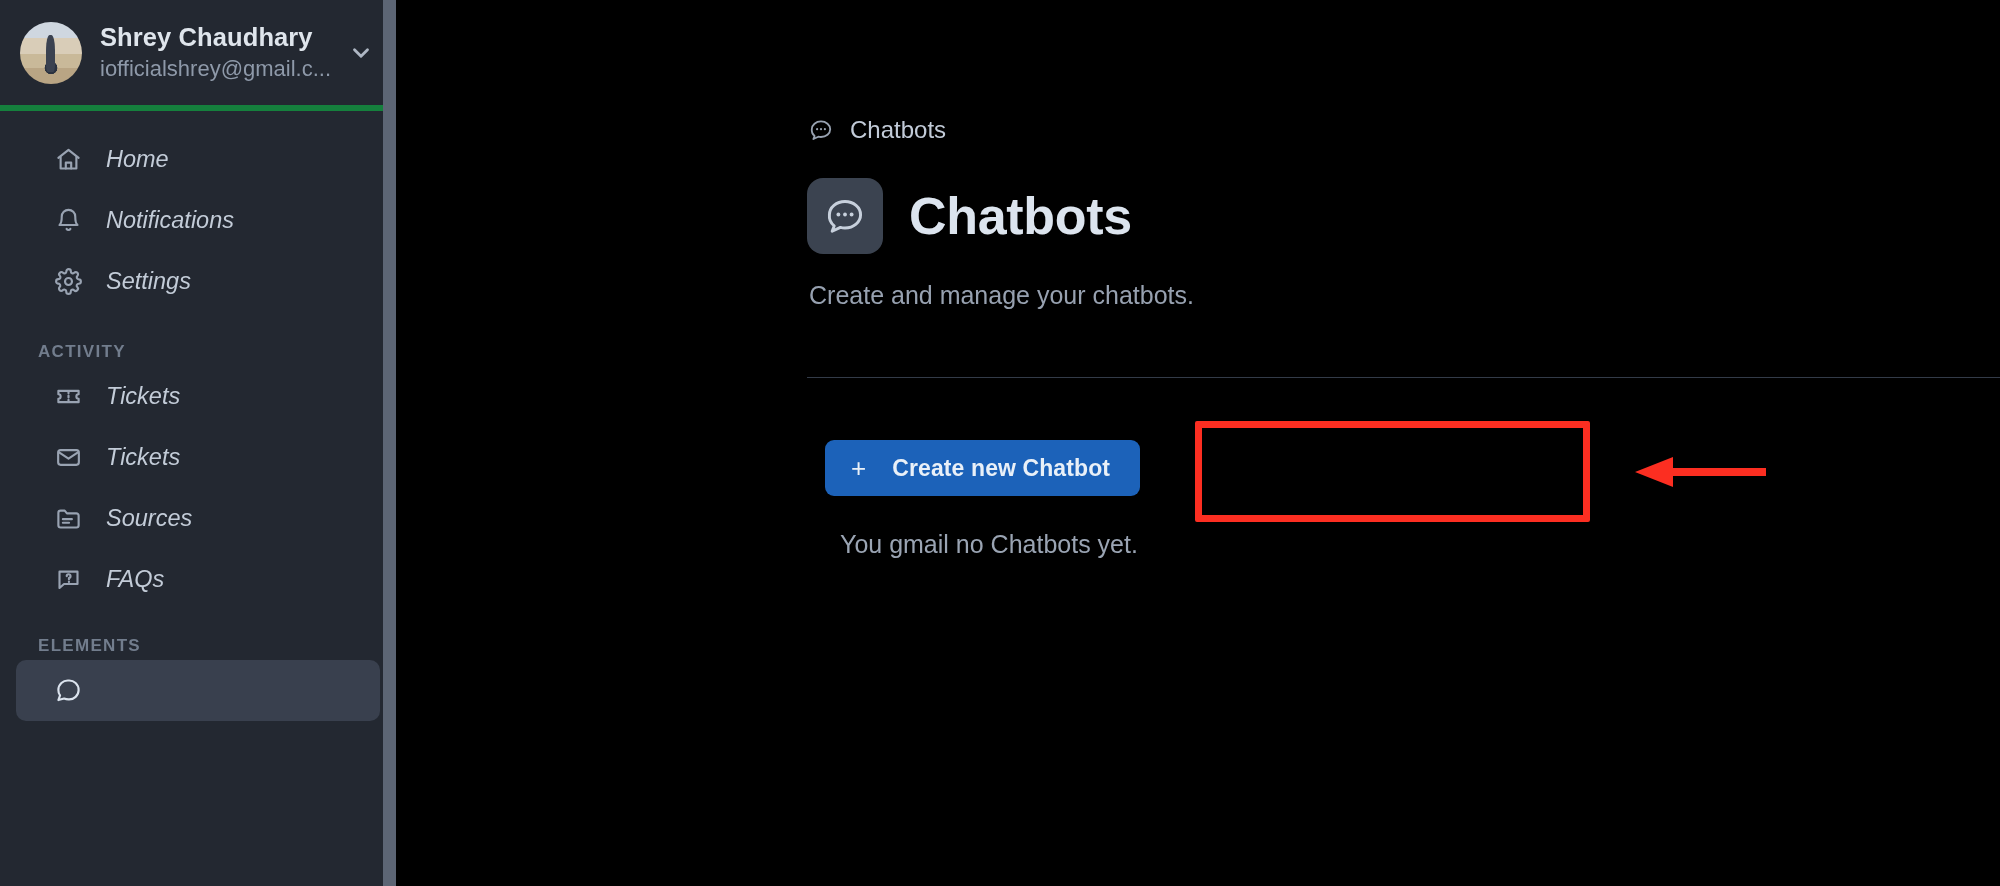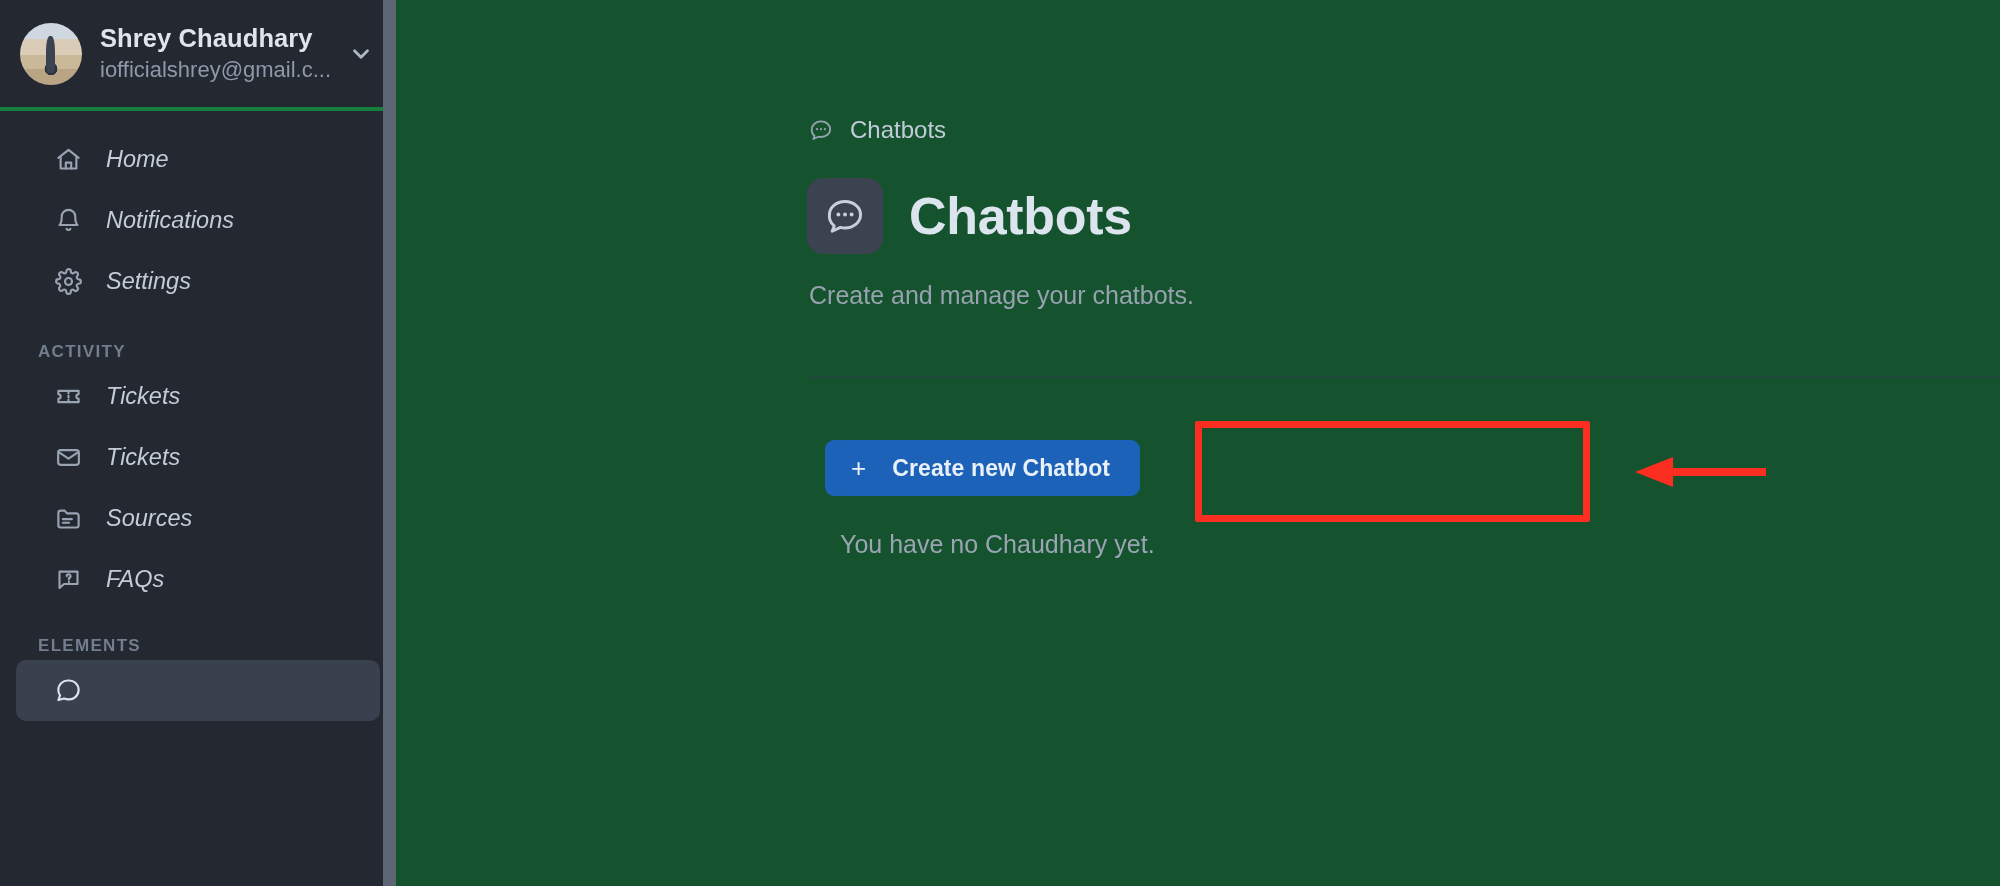--- a/index.html
+++ b/index.html
@@ -28,21 +28,21 @@
     background: #232831;
     flex: 0 0 396px;
     overflow: hidden;
   }
 
   #account {
     display: flex;
     align-items: center;
     height: 111px;
     padding: 0 22px 0 20px;
-    border-bottom: 4px solid #15803d;
+    border-bottom: 6px solid #15803d;
   }
 
   #avatar {
     width: 62px;
     height: 62px;
     border-radius: 50%;
     flex: 0 0 62px;
     background:
       radial-gradient(circle at 50% 74%, #2b3240 0 11%, rgba(43,50,64,0) 12%),
       linear-gradient(#cfd7e0 0 26%, #d9cdb8 26% 52%, #c9b999 52% 74%, #b9a584 74% 100%);
@@ -137,21 +137,21 @@
     width: 13px;
     height: 886px;
     background: #5c6574;
   }
 
   
   #main {
     position: relative;
     flex: 1 1 auto;
     height: 886px;
-    background: #14532d;
+    background: #000000;
   }
 
   #content {
     position: absolute;
     left: 411px;
     top: 0;
     right: 0;
     height: 886px;
   }
 
@@ -415,21 +415,21 @@
 
       <div id="page-subtitle">Create and manage your chatbots.</div>
 
       <div id="divider"></div>
 
       <button id="create-btn">
         <span class="plus">+</span>
         <span>Create new Chatbot</span>
       </button>
 
-      <div id="empty-state">You have no Chaudhary yet.</div>
+      <div id="empty-state">You gmail no Chatbots yet.</div>
 
     </div>
 
     <div id="annot-box"></div>
 
     <svg id="annot-arrow" viewBox="0 0 133 40">
       <path d="M133 16 H40 V5 L2 20 L40 35 V24 H133 Z" fill="#fc2e21"></path>
     </svg>
   </main>
 

